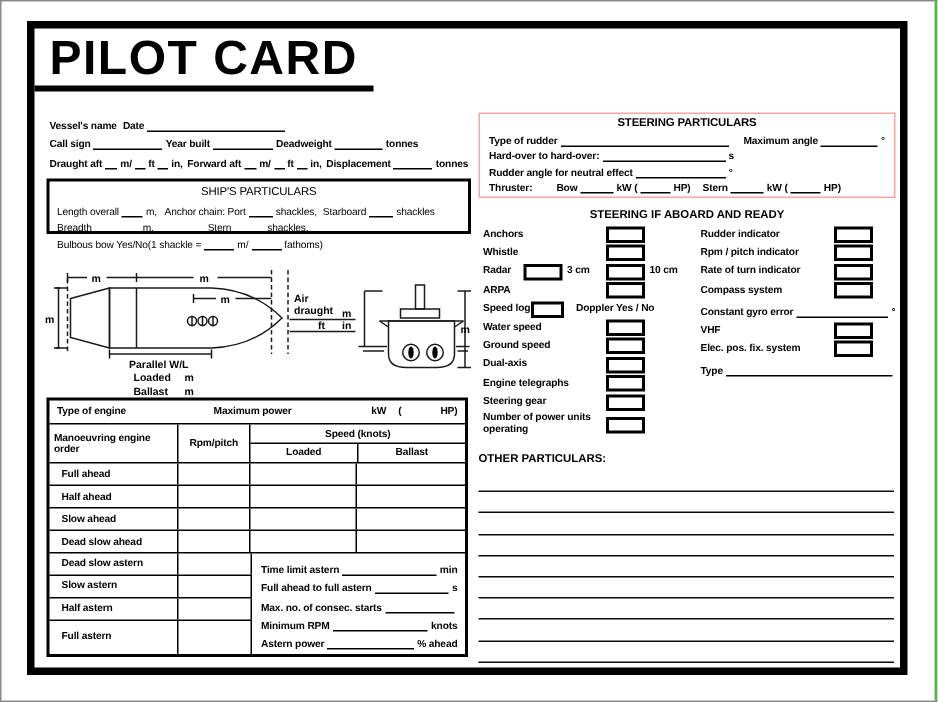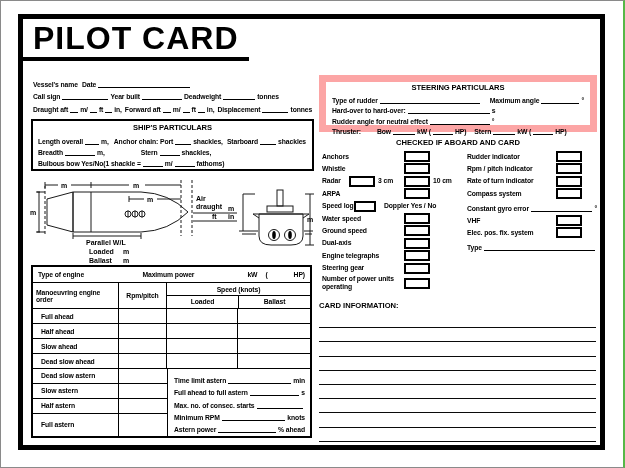--- a/index.html
+++ b/index.html
@@ -15,21 +15,21 @@
 
   .fl{display:inline-block;border-bottom:1px solid #000;height:7px;margin:0 2px;}
 
   
   .hdr{position:absolute;left:10px;top:56px;width:286px;font-size:6.8px;font-weight:bold;letter-spacing:-0.1px;}
   .hrow{display:flex;align-items:flex-end;height:12.5px;white-space:nowrap;}
   .hrow span{flex:0 0 auto;}
   .grow{flex:1 1 auto;}
 
   
-  .ships{position:absolute;left:8px;top:100px;width:283px;height:52px;border:2px solid #000;box-sizing:border-box;padding:2px 5px;font-size:6.8px;font-weight:bold;letter-spacing:-0.1px;}
+  .ships{position:absolute;left:8px;top:100px;width:283px;height:37px;border:2px solid #000;box-sizing:border-box;padding:2px 5px;font-size:6.8px;font-weight:normal;letter-spacing:-0.1px;}
   .box-title{text-align:center;font-size:7.6px;margin-bottom:2px;}
   .sprow{display:flex;align-items:flex-end;height:11px;white-space:nowrap;}
   .sprow span{flex:0 0 auto;}
 
   .diagram{position:absolute;left:6px;top:155px;width:285px;height:90px;}
   .diagram text{font-family:"Liberation Sans",sans-serif;}
 
   
   .etable{position:absolute;left:8px;top:246px;width:281px;height:173px;border:2px solid #000;box-sizing:border-box;font-size:6.8px;font-weight:bold;letter-spacing:-0.1px;}
   .et-top{height:16px;border-bottom:1px solid #000;display:flex;align-items:center;padding:0 5px;box-sizing:border-box;}
@@ -50,21 +50,21 @@
   .bl{width:135px;display:flex;flex-direction:column;box-sizing:border-box;}
   .brow{display:flex;border-bottom:1px solid #000;flex:1;box-sizing:border-box;}
   .brow:last-child{border-bottom:none;flex:1.6;}
   .brow .rc{flex:1;border-right:1px solid #000;box-sizing:border-box;}
   .br{flex:1;padding:4px 5px 3px 6px;display:flex;flex-direction:column;justify-content:space-between;box-sizing:border-box;}
   .nrow{display:flex;align-items:flex-end;height:11px;white-space:nowrap;}
   .nrow span{flex:0 0 auto;}
   .nrow .fl{flex:1 1 auto;}
 
   
-  .steer{position:absolute;left:296px;top:56px;width:278px;height:57px;border:7px solid #fca5a5;box-sizing:border-box;padding:1px 6px;font-size:6.8px;font-weight:bold;letter-spacing:-0.1px;}
+  .steer{position:absolute;left:296px;top:56px;width:278px;height:57px;border:1px solid #fca5a5;box-sizing:border-box;padding:1px 6px;font-size:6.8px;font-weight:bold;letter-spacing:-0.1px;}
   .strow{display:flex;align-items:flex-end;height:10.6px;white-space:nowrap;}
   .strow span{flex:0 0 auto;}
 
   .checked-title{position:absolute;left:296px;top:119px;width:278px;text-align:center;font-size:7.6px;font-weight:bold;}
 
   
   .checklist{position:absolute;left:299px;top:131px;width:275px;display:flex;font-size:6.8px;font-weight:bold;letter-spacing:-0.1px;}
   .clc-l{width:145px;}
   .clc-r{width:130px;}
   .clrow{position:relative;height:12.4px;display:flex;align-items:center;white-space:nowrap;}
@@ -388,21 +388,21 @@
         <span>HP)</span>
         <span style="width:8px"></span>
         <span>Stern</span>
         <span class="fl" style="width:22px"></span>
         <span>kW (</span>
         <span class="fl" style="width:20px"></span>
         <span>HP)</span>
       </div>
     </div>
 
-    <div class="checked-title">CHECKED IF ABOARD AND CARD</div>
+    <div class="checked-title">STEERING IF ABOARD AND READY</div>
 
     <div class="checklist">
       <div class="clc-l">
         <div class="clrow">
           <span>Anchors</span>
           <span class="cb"></span>
         </div>
         <div class="clrow">
           <span>Whistle</span>
           <span class="cb"></span>
@@ -479,21 +479,21 @@
           <span class="cb"></span>
         </div>
         <div class="clrow lrow">
           <span>Type</span>
           <span class="fl"></span>
         </div>
       </div>
     </div>
 
     <div class="other">
-      <div class="other-title">CARD INFORMATION:</div>
+      <div class="other-title">OTHER PARTICULARS:</div>
       <div class="oline"></div>
       <div class="oline"></div>
       <div class="oline"></div>
       <div class="oline"></div>
       <div class="oline"></div>
       <div class="oline"></div>
       <div class="oline"></div>
       <div class="oline"></div>
       <div class="oline"></div>
     </div>

